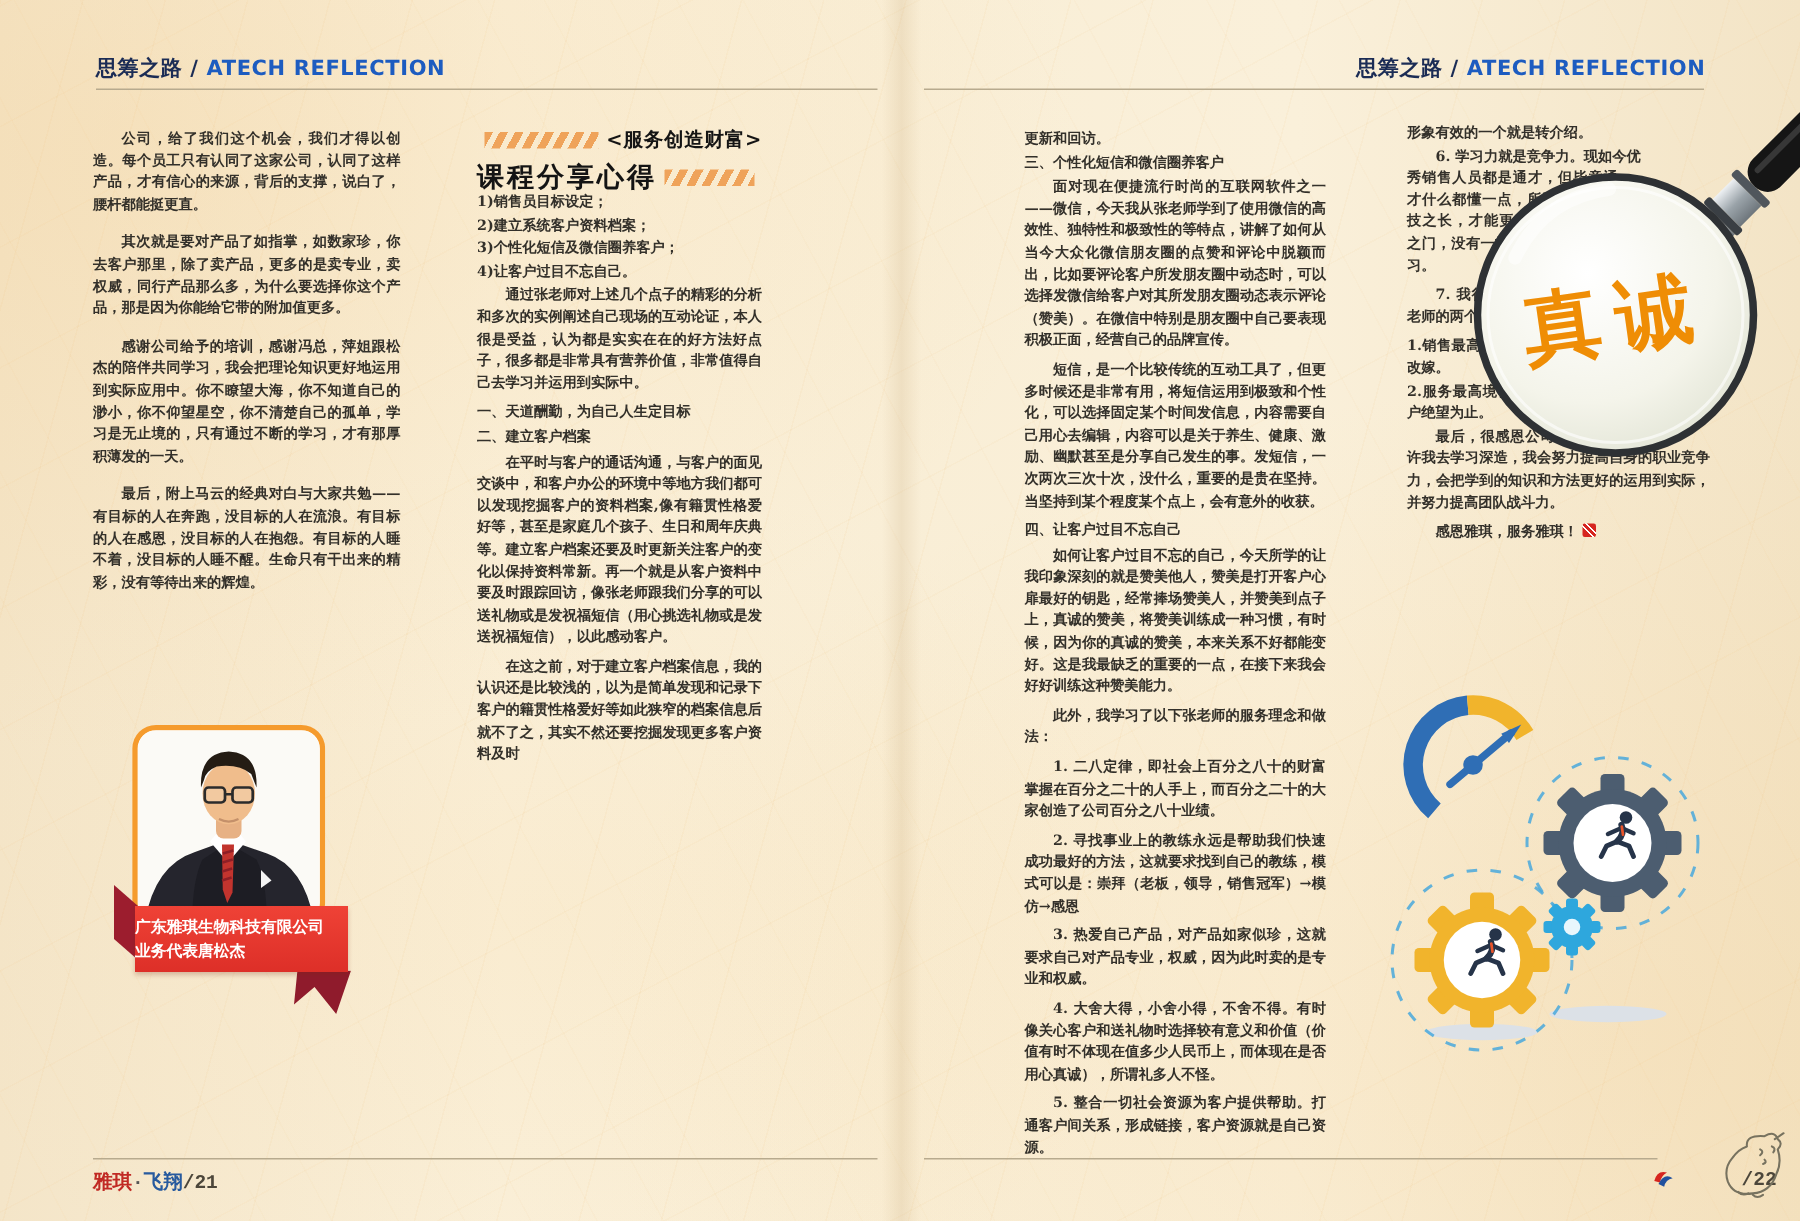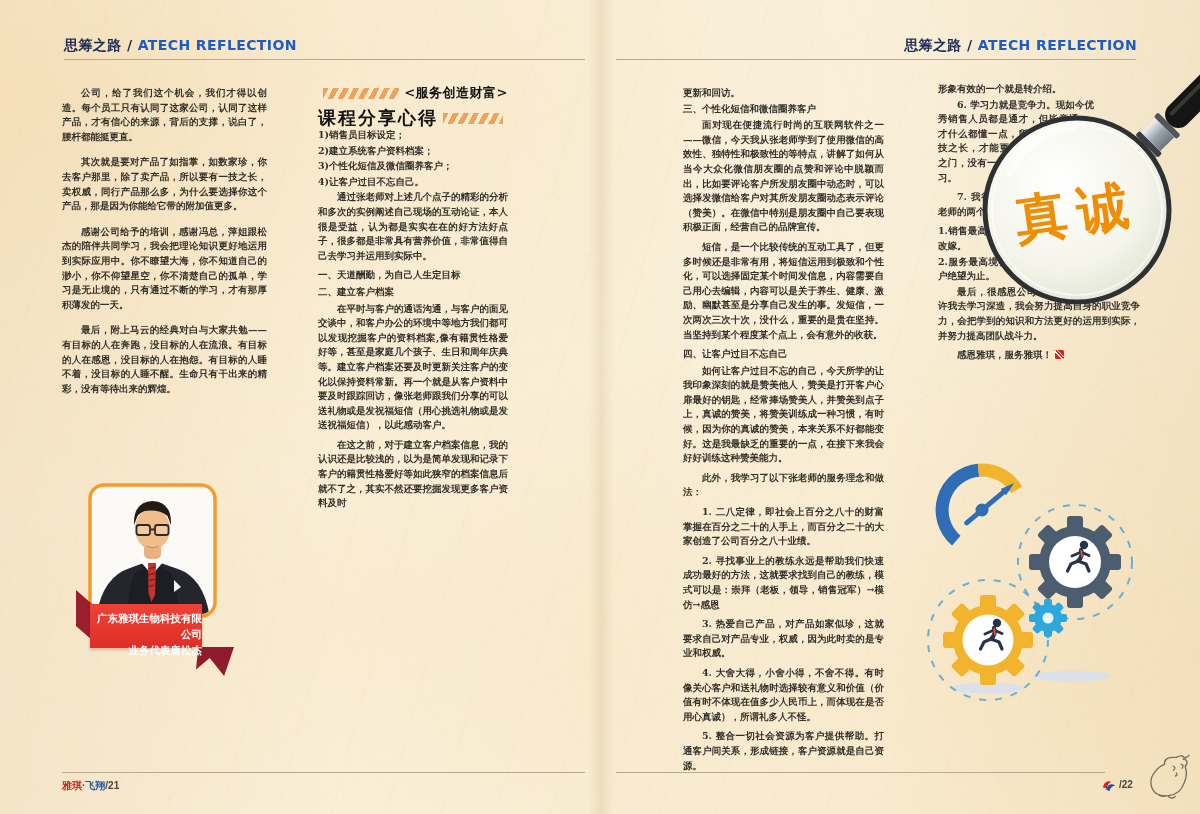--- a/index.html
+++ b/index.html
@@ -33,34 +33,34 @@
   .c1 p{margin:0 0 11px;}
 
   .art-head{position:absolute;left:318px;top:84px;width:190px;}
   .art-row{display:flex;align-items:center;margin-bottom:4px;}
   .stripe{flex:1;height:11px;margin:0 5px;
       background:repeating-linear-gradient(118deg,#efa35a 0 5px,rgba(239,163,90,0) 5px 9px);}
   .art-title{font-size:13px;font-weight:800;color:#141414;letter-spacing:.5px;white-space:nowrap;}
   .art-sub{font-size:18px;font-weight:700;color:#141414;letter-spacing:2px;white-space:nowrap;}
 
   .photo-card{position:absolute;left:88px;top:483px;width:129px;height:135px;}
-  .ribbon-main{position:absolute;left:90px;top:604px;width:112px;height:44px;background:linear-gradient(180deg,#ef4236,#dd2f28);
-      color:#fff;text-align:right;font-size:10.5px;font-weight:800;line-height:16px;padding-top:6px;
+  .ribbon-main{position:absolute;left:90px;top:604px;width:142px;height:44px;background:linear-gradient(180deg,#ef4236,#dd2f28);
+      color:#fff;text-align:left;font-size:10.5px;font-weight:800;line-height:16px;padding-top:6px;
       box-sizing:border-box;box-shadow:0 2px 3px rgba(120,40,20,.25);}
   .ribbon-fold-l{position:absolute;left:76px;top:590px;width:16px;height:50px;background:#9c1d2e;
       clip-path:polygon(0 0,100% 28%,100% 100%,0 72%);}
   .ribbon-fold-r{position:absolute;left:196px;top:647px;width:38px;height:29px;background:#8f1b2c;
       clip-path:polygon(6% 0,100% 0,74% 100%,36% 38%,0 78%);}
 
   .mag-spacer{float:right;width:150px;height:200px;shape-outside:circle(108px at 170px 100px);}
   .magnifier{position:absolute;left:955px;top:40px;width:260px;height:300px;z-index:3;}
   .decor{position:absolute;left:925px;top:448px;width:235px;height:265px;}
 
-  .ftr{position:absolute;top:779px;font-family:Liberation Sans, sans-serif;
-      font-size:10px;font-weight:bold;white-space:nowrap;}
+  .ftr{position:absolute;top:779px;font-family:Liberation Mono, monospace;
+      font-size:13px;font-weight:bold;white-space:nowrap;}
   .ftr .b1{color:#c12a24;} .ftr .dot{color:#555;} .ftr .b2{color:#275a9e;} .ftr .pg{color:#4c463a;}
   .bird{position:absolute;left:1100px;top:777px;width:17px;height:17px;}
   .doodle{position:absolute;left:1147px;top:751px;width:45px;height:52px;}
   .closing-wrap{white-space:nowrap;}
   .seal{display:inline-block;width:9px;height:9px;margin-left:3px;vertical-align:-1px;border-radius:1.5px;
       background:linear-gradient(45deg,#d6251f 38%,#fff 38% 46%,#d6251f 46% 58%,#fff 58% 66%,#d6251f 66%);}
 </style>
 </head>
 <body>
 
@@ -72,21 +72,21 @@
     <span>思筹之路</span><span> / </span><span class="en">ATECH REFLECTION</span>
   </div>
   <div class="hdr" style="right:63px;">
     <span>思筹之路</span><span> / </span><span class="en">ATECH REFLECTION</span>
   </div>
   <div class="hline" style="left:64px;top:59px;width:521px;"></div>
   <div class="hline" style="left:616px;top:59px;width:520px;"></div>
 
   <div class="col c1" style="left:62px;top:86px;width:205px;">
     <p class="pi">公司，给了我们这个机会，我们才得以创造。每个员工只有认同了这家公司，认同了这样产品，才有信心的来源，背后的支撑，说白了，腰杆都能挺更直。</p>
-    <p class="pi">其次就是要对产品了如指掌，如数家珍，你去客户那里，除了卖产品，所以要有一技之长，卖权威，同行产品那么多，为什么要选择你这个产品，那是因为你能给它带的附加值更多。</p>
+    <p class="pi">其次就是要对产品了如指掌，如数家珍，你去客户那里，除了卖产品，更多的是卖专业，卖权威，同行产品那么多，为什么要选择你这个产品，那是因为你能给它带的附加值更多。</p>
     <p class="pi">感谢公司给予的培训，感谢冯总，萍姐跟松杰的陪伴共同学习，我会把理论知识更好地运用到实际应用中。你不瞭望大海，你不知道自己的渺小，你不仰望星空，你不清楚自己的孤单，学习是无止境的，只有通过不断的学习，才有那厚积薄发的一天。</p>
     <p class="pi">最后，附上马云的经典对白与大家共勉——有目标的人在奔跑，没目标的人在流浪。有目标的人在感恩，没目标的人在抱怨。有目标的人睡不着，没目标的人睡不醒。生命只有干出来的精彩，没有等待出来的辉煌。</p>
   </div>
 
   <svg class="photo-card" viewBox="0 0 129 135">
     <defs>
         <clipPath id="pc">
           <rect x="4" y="4" width="121" height="127" rx="12"></rect>
         </clipPath>
       </defs>
@@ -271,21 +271,21 @@
   <div class="hline" style="left:616px;top:772px;width:489px;"></div>
 
   <div class="ftr" style="left:62px;">
     <span class="b1">雅琪</span><span class="dot">·</span><span class="b2">飞翔</span><span class="pg">/21</span>
   </div>
 
   <svg class="bird" viewBox="0 0 18 18">
     <path d="M3 11 Q5 3 12 5 Q8 7 7 12 Z" fill="#d6251f"></path>
     <path d="M6 13 Q10 5 16 9 Q11 10 10 15 Z" fill="#20509e"></path>
   </svg>
-  <div class="ftr pg" style="left:1119px;color:#4c463a;">
+  <div class="ftr pg" style="left:1161px;color:#4c463a;">
     <span>/22</span>
   </div>
 
   <svg class="doodle" viewBox="0 0 46 52">
     <g fill="none" stroke="#77725f" stroke-width="1.4" stroke-linecap="round" stroke-linejoin="round">
       <path d="M30 6 q7 -4 9 2 q4 3 0 7 q3 9 -1 17 q-4 12 -16 13 q-13 2 -17 -8 q-3 -9 3 -16 q4 -6 10 -8 q-1 -8 12 -7 z"></path>
       <path d="M27 15 q3 1.5 0 4"></path>
       <path d="M35 13 q3 1 1 4"></path>
       <path d="M37 8 l6 -4"></path>
       <path d="M30 22 q2 2 -1 3"></path>

